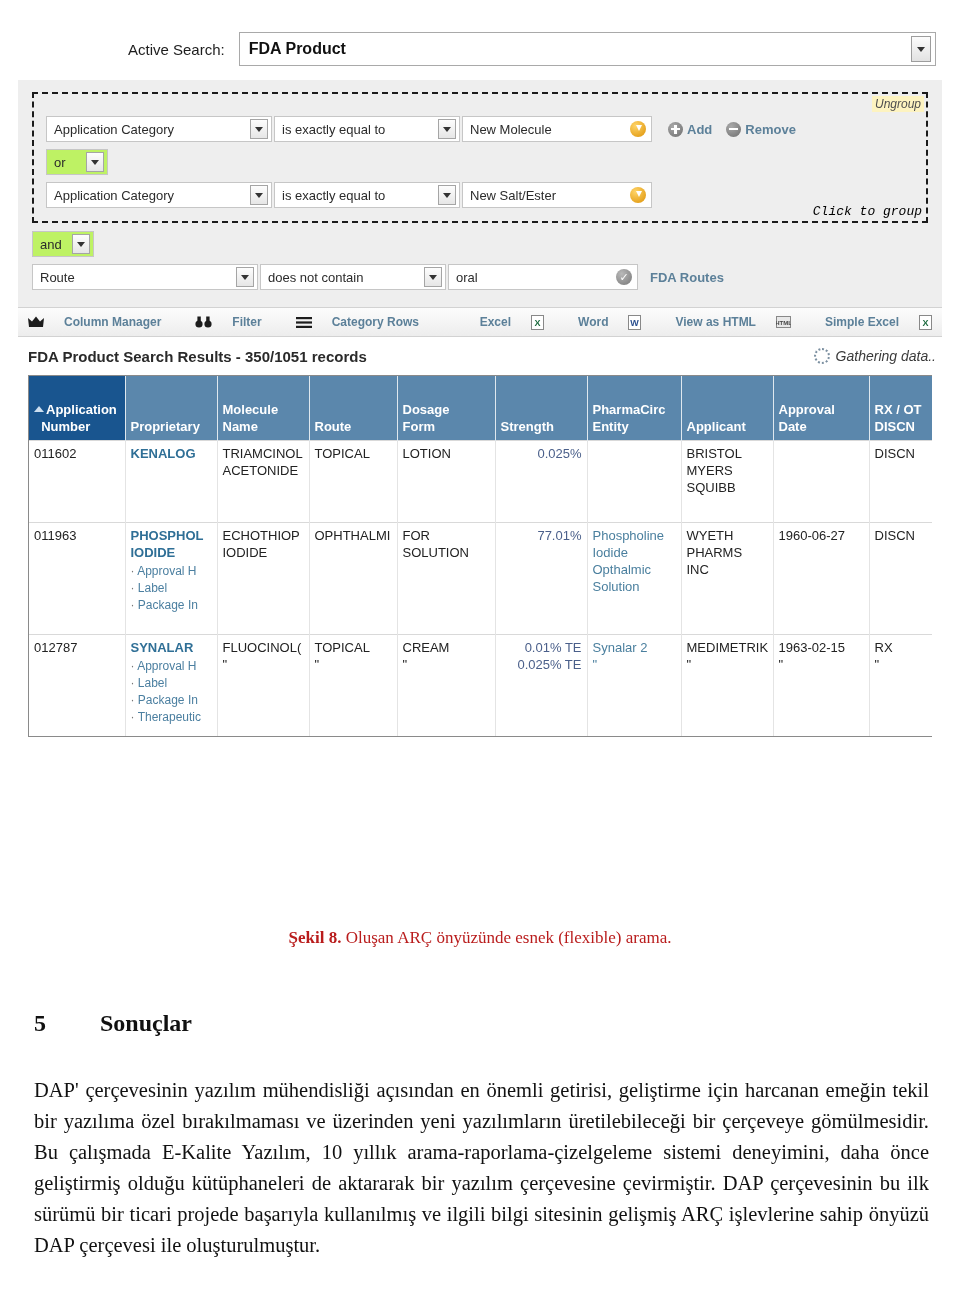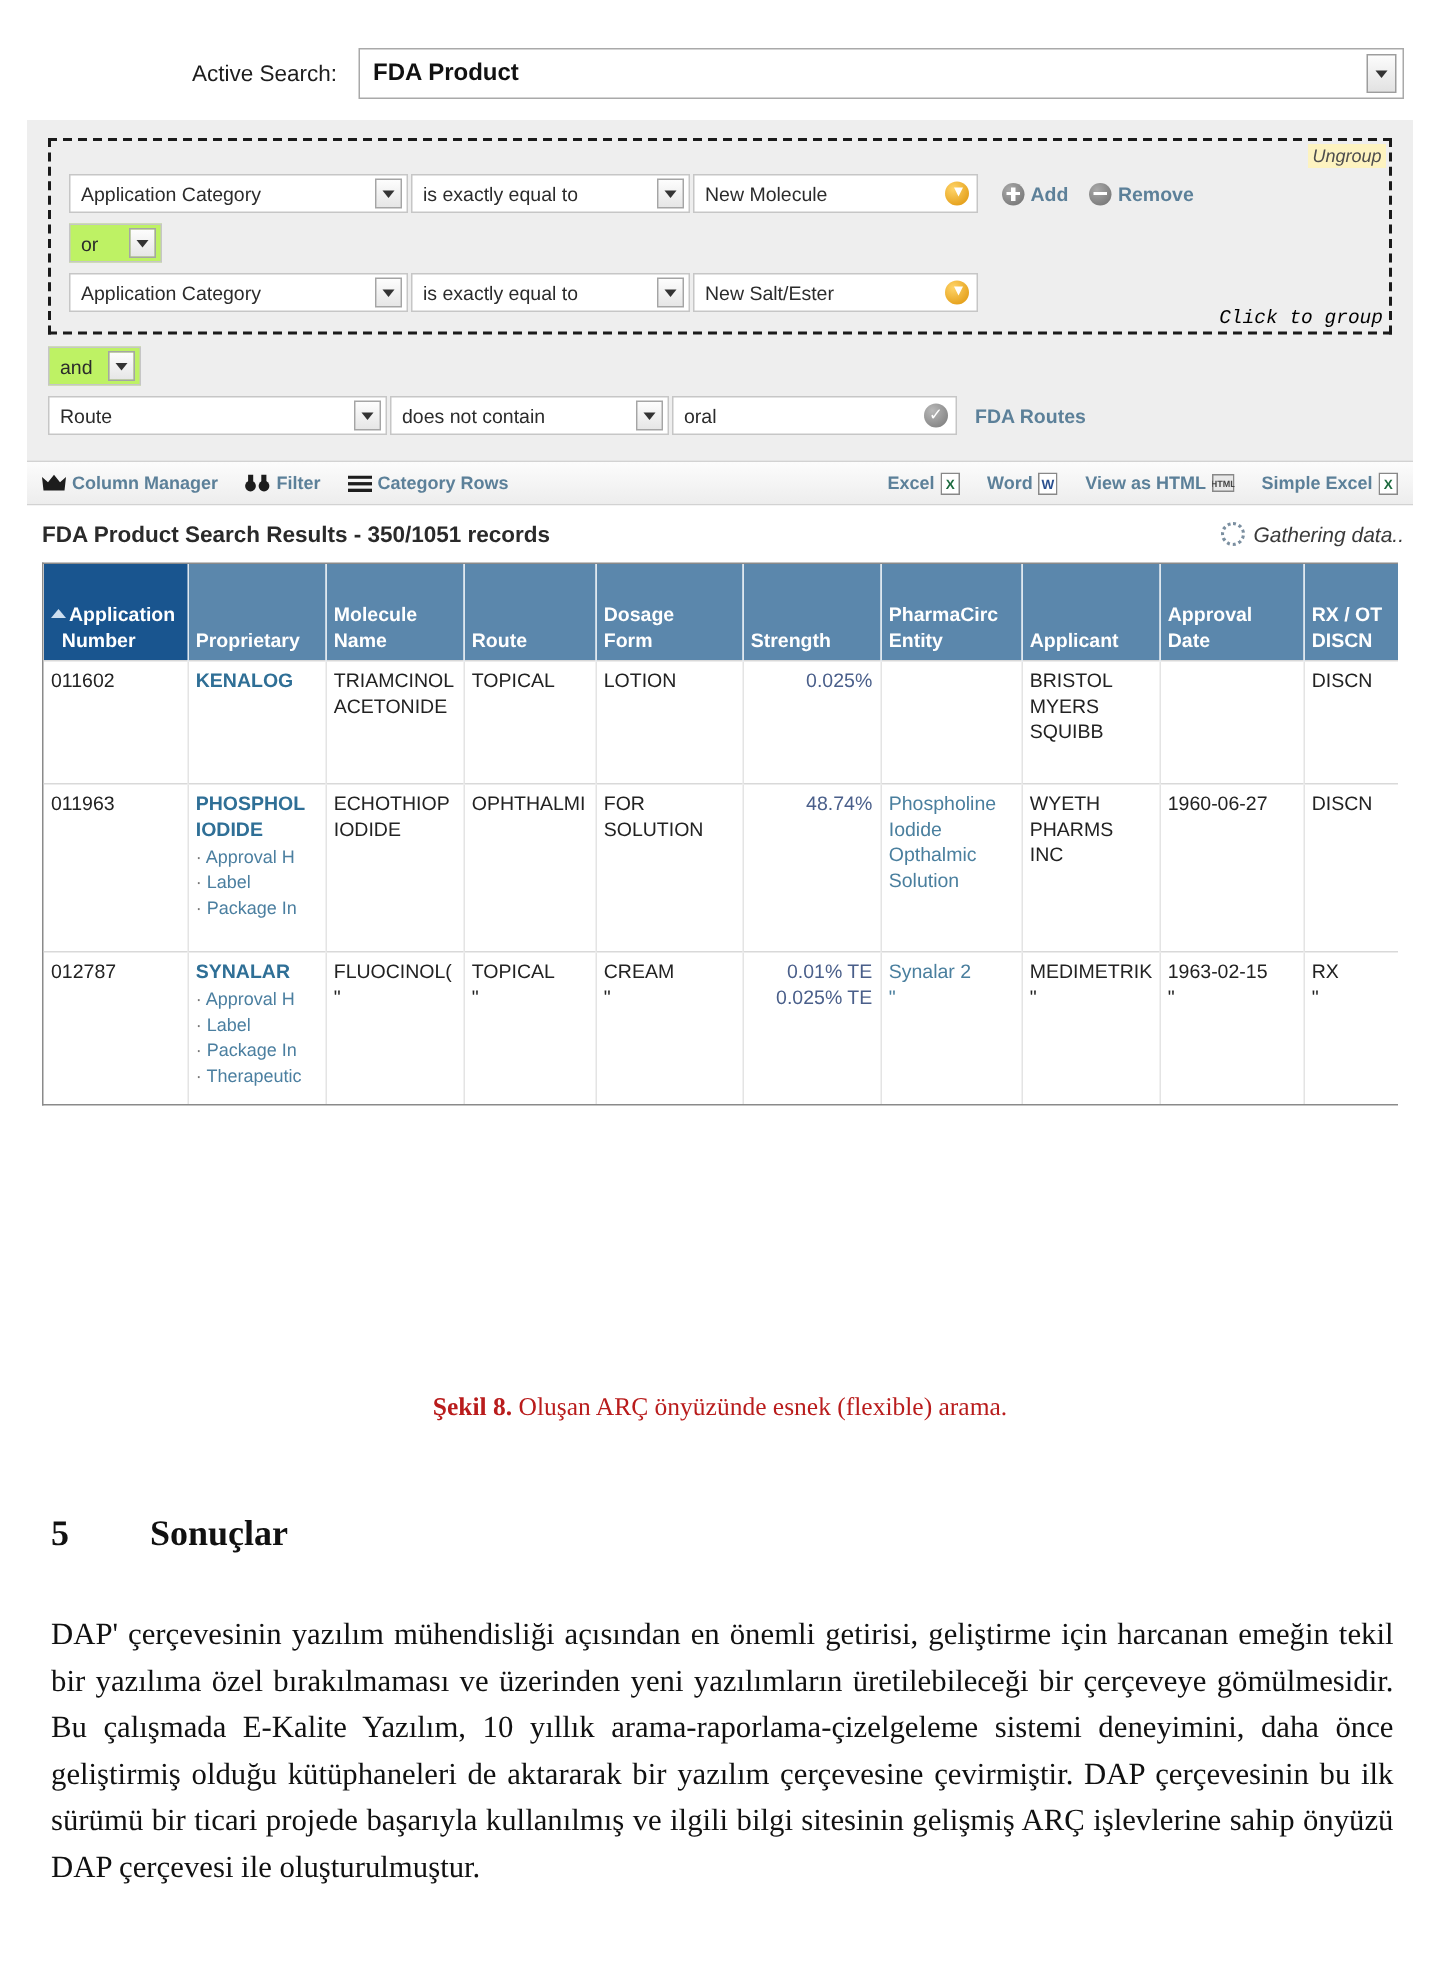--- a/index.html
+++ b/index.html
@@ -268,21 +268,21 @@
     height: 30px;
     background: linear-gradient(#fcfcfc, #ededed);
     border-top: 1px solid #d2d2d2;
     border-bottom: 1px solid #d2d2d2;
     display: flex; align-items: center;
     position: relative;
     padding: 0 10px;
     box-sizing: border-box;
   }
   .tb-item { display: flex; align-items: center; font-size: 12px; font-weight: bold; color: #5c8099; margin-right: 14px; }
-  .tb-item .lbl { margin: 0 4px; }
+  .tb-item .lbl { margin: 0 20px; }
   .tb-right { position: absolute; right: 10px; display: flex; align-items: center; }
 
   .ic-crown { width: 16px; height: 12px; position: relative; }
   .ic-crown svg, .ic-bino svg, .ic-lines svg, .ic-doc svg { display: block; }
 
   .res-title-row {
     height: 38px; display: flex; align-items: center;
     position: relative; background: #ffffff; padding: 0 10px;
     box-sizing: border-box;
   }
@@ -624,21 +624,21 @@
           <td class="link">PHOSPHOL<br>IODIDE
             <div class="sublinks">
               <div>Approval H</div>
               <div>Label</div>
               <div>Package In</div>
             </div>
           </td>
           <td>ECHOTHIOP<br>IODIDE</td>
           <td>OPHTHALMI</td>
           <td>FOR<br>SOLUTION</td>
-          <td class="num">48.74%</td>
+          <td class="num">77.01%</td>
           <td class="teal">Phospholine<br>Iodide<br>Opthalmic<br>Solution</td>
           <td>WYETH<br>PHARMS<br>INC</td>
           <td>1960-06-27</td>
           <td>DISCN</td>
         </tr>
         <tr style="height:120px">
           <td>012787</td>
           <td class="link">SYNALAR
             <div class="sublinks">
               <div>Approval H</div>

